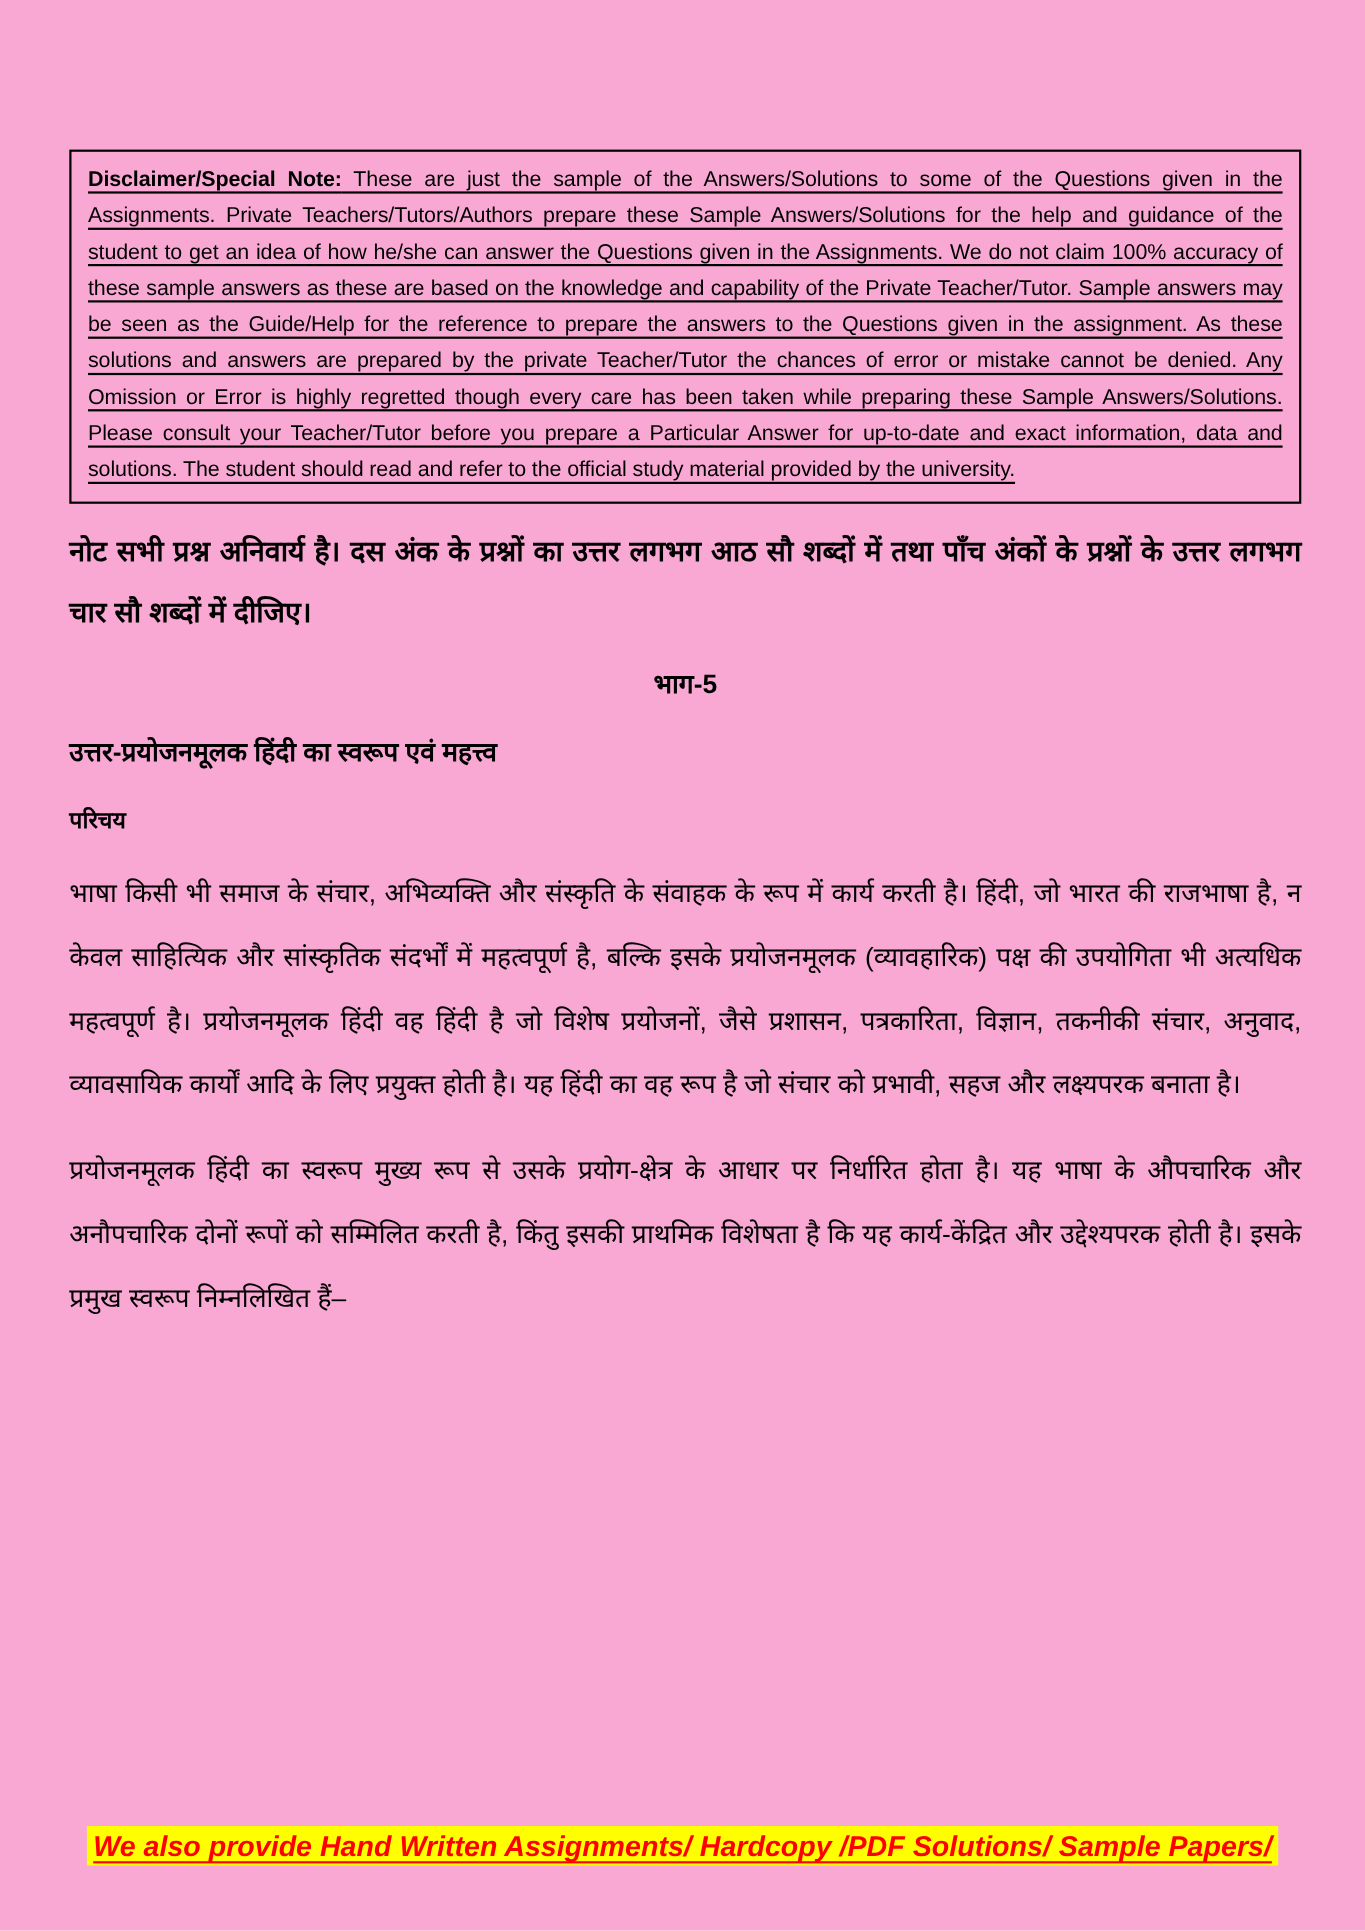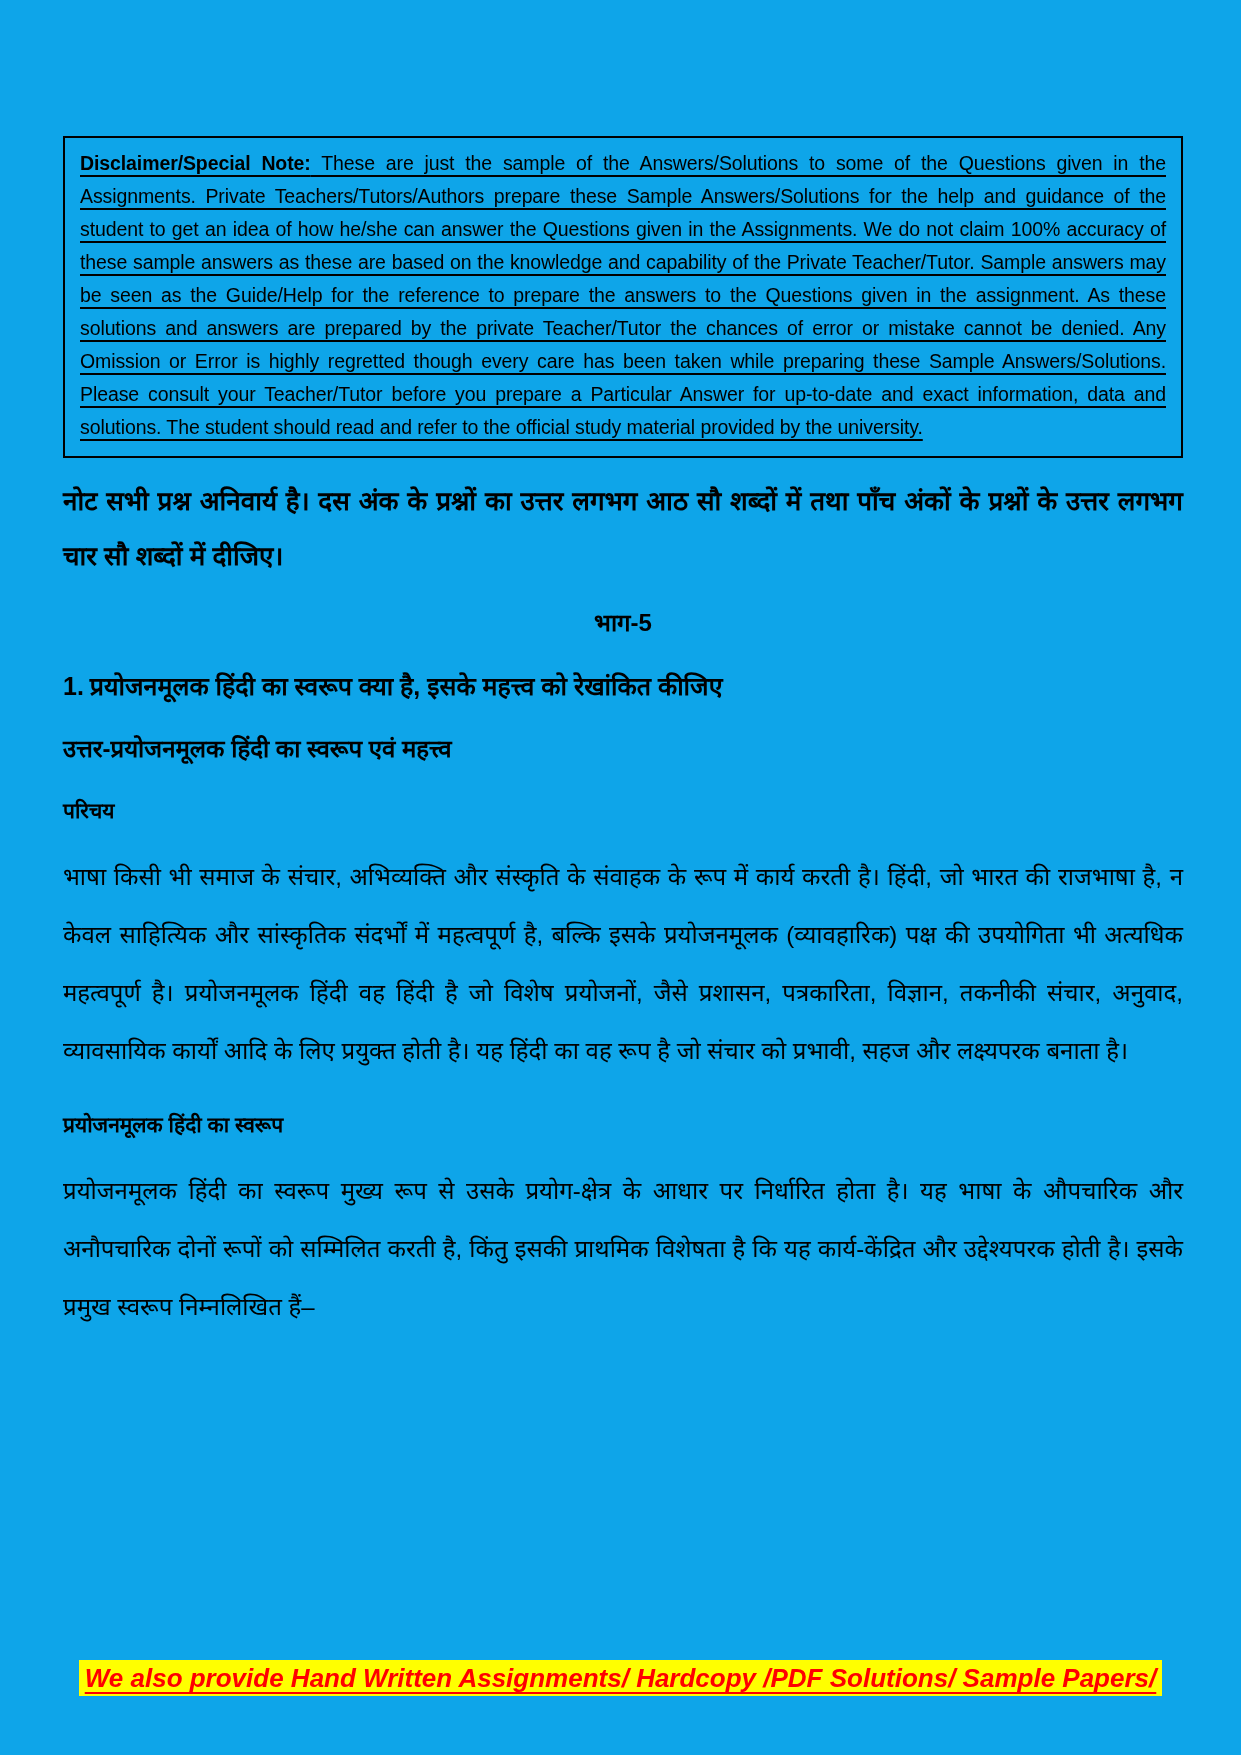--- a/index.html
+++ b/index.html
@@ -13,21 +13,21 @@
     position: relative;
     font-family: "Liberation Sans", "DejaVu Sans", sans-serif;
     color: #000000;
     overflow: hidden;
   }
   .page {
     position: absolute;
     top: 0; left: 0;
     width: 1241px;
     height: 1755px;
-    background: #0ea5e9;
+    background: #f9a8d4;
   }
   .content {
     position: absolute;
     top: 136px;
     left: 63px;
     width: 1120px;
   }
   
   .disclaimer-box {
     border: 2px solid #000000;
@@ -123,30 +123,26 @@
     <div class="disclaimer-box">
       <div class="disclaimer-text">
         <span class="lbl">Disclaimer/Special Note:</span><span> These are just the sample of the Answers/Solutions to some of the Questions given in the Assignments. Private Teachers/Tutors/Authors prepare these Sample Answers/Solutions for the help and guidance of the student to get an idea of how he/she can answer the Questions given in the Assignments. We do not claim 100% accuracy of these sample answers as these are based on the knowledge and capability of the Private Teacher/Tutor. Sample answers may be seen as the Guide/Help for the reference to prepare the answers to the Questions given in the assignment. As these solutions and answers are prepared by the private Teacher/Tutor the chances of error or mistake cannot be denied. Any Omission or Error is highly regretted though every care has been taken while preparing these Sample Answers/Solutions. Please consult your Teacher/Tutor before you prepare a Particular Answer for up-to-date and exact information, data and solutions. The student should read and refer to the official study material provided by the university.</span>
       </div>
     </div>
 
     <div class="note">नोट सभी प्रश्न अनिवार्य है। दस अंक के प्रश्नों का उत्तर लगभग आठ सौ शब्दों में तथा पाँच अंकों के प्रश्नों के उत्तर लगभग चार सौ शब्दों में दीजिए।</div>
 
     <div class="part-heading">भाग-5</div>
 
-    <div class="question">
-      <span class="qnum">1.</span><span>प्रयोजनमूलक हिंदी का स्वरूप क्या है, इसके महत्त्व को रेखांकित कीजिए</span>
-    </div>
 
     <div class="answer-heading">उत्तर-प्रयोजनमूलक हिंदी का स्वरूप एवं महत्त्व</div>
 
     <div class="section-heading">परिचय</div>
     <div class="body-para">भाषा किसी भी समाज के संचार, अभिव्यक्ति और संस्कृति के संवाहक के रूप में कार्य करती है। हिंदी, जो भारत की राजभाषा है, न केवल साहित्यिक और सांस्कृतिक संदर्भों में महत्वपूर्ण है, बल्कि इसके प्रयोजनमूलक (व्यावहारिक) पक्ष की उपयोगिता भी अत्यधिक महत्वपूर्ण है। प्रयोजनमूलक हिंदी वह हिंदी है जो विशेष प्रयोजनों, जैसे प्रशासन, पत्रकारिता, विज्ञान, तकनीकी संचार, अनुवाद, व्यावसायिक कार्यों आदि के लिए प्रयुक्त होती है। यह हिंदी का वह रूप है जो संचार को प्रभावी, सहज और लक्ष्यपरक बनाता है।</div>
 
-    <div class="section-heading">प्रयोजनमूलक हिंदी का स्वरूप</div>
     <div class="body-para">प्रयोजनमूलक हिंदी का स्वरूप मुख्य रूप से उसके प्रयोग-क्षेत्र के आधार पर निर्धारित होता है। यह भाषा के औपचारिक और अनौपचारिक दोनों रूपों को सम्मिलित करती है, किंतु इसकी प्राथमिक विशेषता है कि यह कार्य-केंद्रित और उद्देश्यपरक होती है। इसके प्रमुख स्वरूप निम्नलिखित हैं–</div>
 
   </div>
 
   <div class="footer">
     <div class="line">
       <span class="hl">We also provide Hand Written Assignments/ Hardcopy /PDF Solutions/ Sample Papers/</span>
     </div>
   </div>
 

